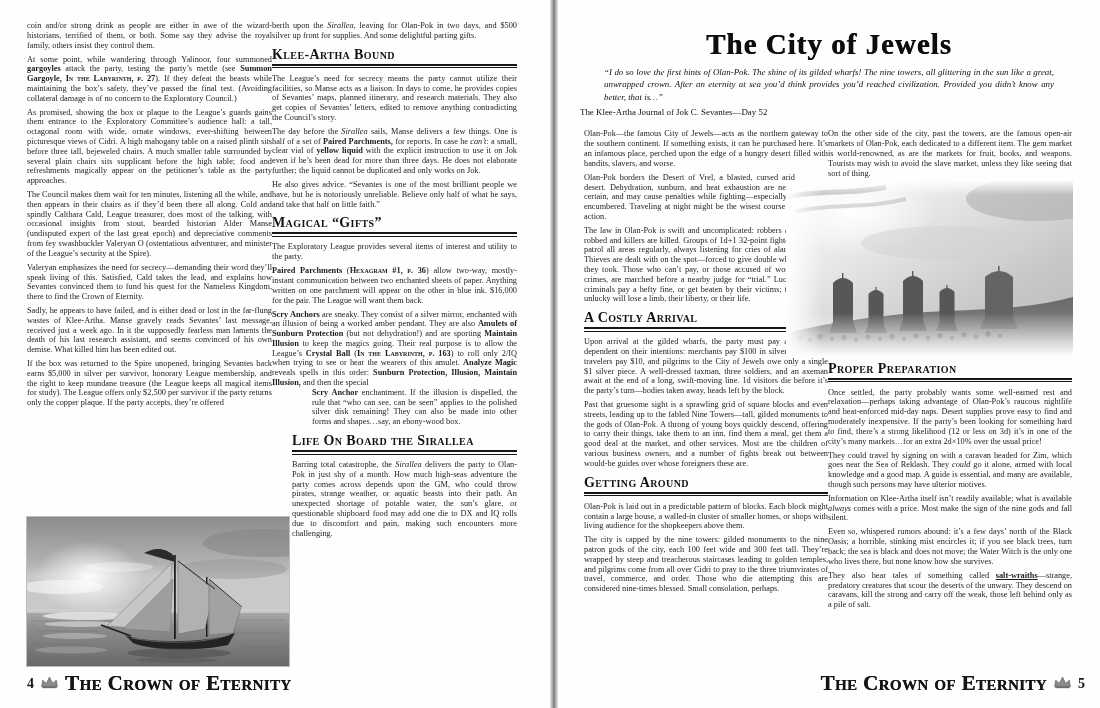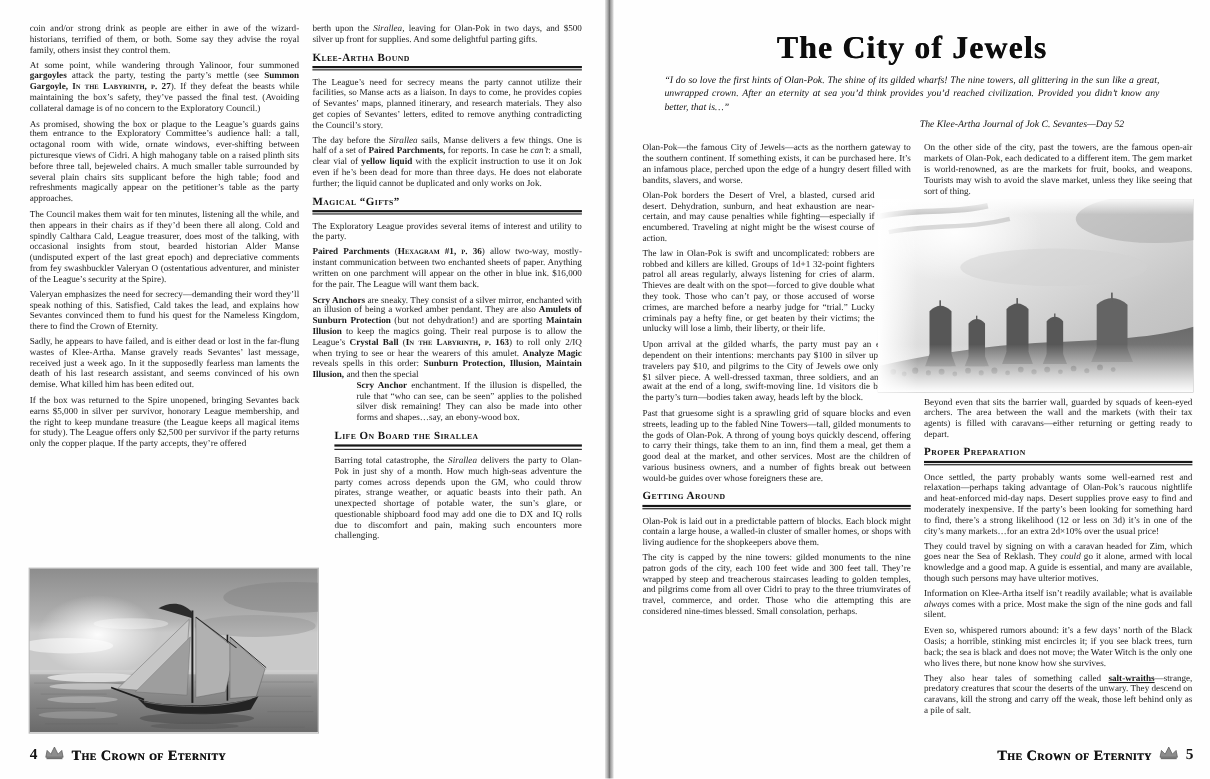--- a/index.html
+++ b/index.html
@@ -8,36 +8,36 @@
     width:1100px; height:708px; position:relative; display:flex;
     background:#ffffff; font-family:"Liberation Serif", serif; overflow:hidden;
   }
   .page { position:relative; height:708px; background:#fefefe; }
   .page-left { width:550px; }
   .page-right { width:542px; }
   .gutter {
     width:8px; height:708px; flex:0 0 8px;
     background:linear-gradient(90deg,#e6e6e6 0%,#a3a3a3 35%,#757575 50%,#a3a3a3 65%,#e6e6e6 100%);
   }
-  .cols { display:flex; gap:12px; }
+  .cols { display:flex; }
   .left-cols  { padding:21px 21px 0 27px; }
   .right-cols { padding:0 15px 0 26px; }
   .col {
     width:245px; font-size:8.3px; line-height:1.18; text-align:justify;
     color:#1c1c1c;
   }
   .right-cols .col { width:244px; }
   .blk { margin:0 0 4.2px 0; }
   .blk.tight { margin-bottom:0; }
   .blk.cont { margin-top:0; }
   .blk.indent  { margin-left:20px; }
   .blk.indent2 { margin-left:40px; }
   .blk.narrow  { margin-right:33px; }
   .shead {
-    font-variant:small-caps; font-weight:bold; font-size:10px; line-height:1.05;
+    font-variant:small-caps; font-weight:bold; font-size:14px; line-height:1.05;
     letter-spacing:0.4px; color:#121212;
     border-bottom:2.5px solid #161616; padding-bottom:1.5px;
     margin:7px 0 8px 0; position:relative;
   }
   .shead::after {
     content:""; position:absolute; left:0; right:0; bottom:-4.5px; height:1px; background:#161616;
   }
   .shead.indent { margin-left:20px; }
   .ref { font-weight:bold; font-variant:small-caps; }
   .u { text-decoration:underline; }
@@ -46,32 +46,32 @@
   .doc-title {
     text-align:center; font-size:29px; font-weight:bold; letter-spacing:1px;
     color:#0d0d0d; margin:4px 0 7px 0; line-height:1;
     text-shadow:0.4px 0 0 #0d0d0d;
   }
   .quote {
     font-style:italic; font-size:8.9px; line-height:1.4; color:#101010;
     margin:0 24px; text-align:justify; font-weight:500;
   }
   .attribution {
-    font-style:italic; font-size:8.9px; color:#101010; text-align:right;
+    font-size:8.9px; color:#101010; text-align:left;
     margin:4px 56px 12px 0; font-weight:500;
   }
 
   .footer {
     position:absolute; bottom:12px; display:flex; align-items:center; gap:6px;
     color:#141414;
   }
   .footer-left { left:27px; }
   .footer-right { right:15px; }
   .book-title {
-    font-variant:small-caps; font-weight:bold; font-size:13px; letter-spacing:0.4px;
+    font-variant:small-caps; font-weight:bold; font-size:21px; letter-spacing:0.4px;
     text-shadow:0.3px 0 0 #141414;
   }
   .page-num { font-size:14px; font-weight:bold; }
 
   .ship-img {
     position:absolute; left:27px; top:517px; width:262px; height:149px;
     box-shadow:0 0 0 1px #bdbdbd;
   }
   .tower-spacer { position:relative; height:172px; margin:3px 0 6px 0; }
   .tower-img { position:absolute; left:-42px; top:-2px; width:287px; height:176px; }
@@ -81,29 +81,30 @@
 
 <div class="spread">
 
   <div class="page page-left">
     <div class="cols left-cols">
       <div class="col">
           <p class="blk">coin and/or strong drink as people are either in awe of the wizard-historians, terrified of them, or both. Some say they advise the royal family, others insist they control them.</p>
           <p class="blk">At some point, while wandering through Yalinoor, four summoned <b>gargoyles</b> attack the party, testing the party’s mettle (see <b>Summon Gargoyle, <span class="ref">In the Labyrinth, p. 27</span></b>). If they defeat the beasts while maintaining the box’s safety, they’ve passed the final test. (Avoiding collateral damage is of no concern to the Exploratory Council.)</p>
           <p class="blk">As promised, showing the box or plaque to the League’s guards gains them entrance to the Exploratory Committee’s audience hall: a tall, octagonal room with wide, ornate windows, ever-shifting between picturesque views of Cidri. A high mahogany table on a raised plinth sits before three tall, bejeweled chairs. A much smaller table surrounded by several plain chairs sits supplicant before the high table; food and refreshments magically appear on the petitioner’s table as the party approaches.</p>
           <p class="blk">The Council makes them wait for ten minutes, listening all the while, and then appears in their chairs as if they’d been there all along. Cold and spindly Calthara Cald, League treasurer, does most of the talking, with occasional insights from stout, bearded historian Alder Manse (undisputed expert of the last great epoch) and depreciative comments from fey swashbuckler Valeryan O (ostentatious adventurer, and minister of the League’s security at the Spire).</p>
-          <p class="blk">Valeryan emphasizes the need for secrecy—demanding their word they’ll speak nothing of this. Satisfied, Cald takes the lead, and explains how Sevantes convinced them to fund his quest for the Nameless Kingdom, there to find the Crown of Eternity.</p>
+          <p class="blk">Valeryan emphasizes the need for secrecy—demanding their word they’ll speak living of this. Satisfied, Cald takes the lead, and explains how Sevantes convinced them to fund his quest for the Nameless Kingdom, there to find the Crown of Eternity.</p>
           <p class="blk">Sadly, he appears to have failed, and is either dead or lost in the far-flung wastes of Klee-Artha. Manse gravely reads Sevantes’ last message, received just a week ago. In it the supposedly fearless man laments the death of his last research assistant, and seems convinced of his own demise. What killed him has been edited out.</p>
           <p class="blk">If the box was returned to the Spire unopened, bringing Sevantes back earns $5,000 in silver per survivor, honorary League membership, and the right to keep mundane treasure (the League keeps all magical items for study). The League offers only $2,500 per survivor if the party returns only the copper plaque. If the party accepts, they’re offered</p>
         </div>
       <div class="col">
           <p class="blk">berth upon the <i>Sirallea</i>, leaving for Olan-Pok in two days, and $500 silver up front for supplies. And some delightful parting gifts.</p>
           <div class="shead">Klee-Artha Bound</div>
           <p class="blk">The League’s need for secrecy means the party cannot utilize their facilities, so Manse acts as a liaison. In days to come, he provides copies of Sevantes’ maps, planned itinerary, and research materials. They also get copies of Sevantes’ letters, edited to remove anything contradicting the Council’s story.</p>
           <p class="blk">The day before the <i>Sirallea</i> sails, Manse delivers a few things. One is half of a set of <b>Paired Parchments,</b> for reports. In case he <i>can’t</i>: a small, clear vial of <b>yellow liquid</b> with the explicit instruction to use it on Jok even if he’s been dead for more than three days. He does not elaborate further; the liquid cannot be duplicated and only works on Jok.</p>
+          <p class="blk">He also gives advice. “Sevantes is one of the most brilliant people we have, but he is notoriously unreliable. Believe only half of what he says, and take that half on little faith.”</p>
           <div class="shead">Magical “Gifts”</div>
           <p class="blk">The Exploratory League provides several items of interest and utility to the party.</p>
           <p class="blk"><b>Paired Parchments</b> (<span class="ref">Hexagram #1, p. 36</span>) allow two-way, mostly-instant communication between two enchanted sheets of paper. Anything written on one parchment will appear on the other in blue ink. $16,000 for the pair. The League will want them back.</p>
           <p class="blk tight"><b>Scry Anchors</b> are sneaky. They consist of a silver mirror, enchanted with an illusion of being a worked amber pendant. They are also <b>Amulets of Sunburn Protection</b> (but not dehydration!) and are sporting <b>Maintain Illusion</b> to keep the magics going. Their real purpose is to allow the League’s <b>Crystal Ball</b> (<span class="ref">In the Labyrinth, p. 163</span>) to roll only 2/IQ when trying to see or hear the wearers of this amulet. <b>Analyze Magic</b> reveals spells in this order: <b>Sunburn Protection, Illusion, Maintain Illusion,</b> and then the special</p>
           <p class="blk cont indent2"><b>Scry Anchor</b> enchantment. If the illusion is dispelled, the rule that “who can see, can be seen” applies to the polished silver disk remaining! They can also be made into other forms and shapes…say, an ebony-wood box.</p>
           <div class="shead indent">Life On Board the Sirallea</div>
           <p class="blk indent">Barring total catastrophe, the <i>Sirallea</i> delivers the party to Olan-Pok in just shy of a month. How much high-seas adventure the party comes across depends upon the GM, who could throw pirates, strange weather, or aquatic beasts into their path. An unexpected shortage of potable water, the sun’s glare, or questionable shipboard food may add one die to DX and IQ rolls due to discomfort and pain, making such encounters more challenging.</p>
         </div>
     </div>
 
@@ -186,20 +187,21 @@
       <div class="doc-title">The City of Jewels</div>
       <div class="quote">“I do so love the first hints of Olan-Pok. The shine of its gilded wharfs! The nine towers, all glittering in the sun like a great, unwrapped crown. After an eternity at sea you’d think provides you’d reached civilization. Provided you didn’t know any better, that is…”</div>
       <div class="attribution">The Klee-Artha Journal of Jok C. Sevantes—Day 52</div>
     </div>
 
     <div class="cols right-cols">
       <div class="col">
           <p class="blk">Olan-Pok—the famous City of Jewels—acts as the northern gateway to the southern continent. If something exists, it can be purchased here. It’s an infamous place, perched upon the edge of a hungry desert filled with bandits, slavers, and worse.</p>
           <p class="blk narrow">Olan-Pok borders the Desert of Vrel, a blasted, cursed arid desert. Dehydration, sunburn, and heat exhaustion are near-certain, and may cause penalties while fighting—especially if encumbered. Traveling at night might be the wisest course of action.</p>
           <p class="blk narrow">The law in Olan-Pok is swift and uncomplicated: robbers are robbed and killers are killed. Groups of 1d+1 32-point fighters patrol all areas regularly, always listening for cries of alarm. Thieves are dealt with on the spot—forced to give double what they took. Those who can’t pay, or those accused of worse crimes, are marched before a nearby judge for “trial.” Lucky criminals pay a hefty fine, or get beaten by their victims; the unlucky will lose a limb, their liberty, or their life.</p>
+          <div class="shead">A Costly Arrival</div>
           <p class="blk">Upon arrival at the gilded wharfs, the party must pay an entry tax dependent on their intentions: merchants pay $100 in silver upon entry, travelers pay $10, and pilgrims to the City of Jewels owe only a single $1 silver piece. A well-dressed taxman, three soldiers, and an axeman await at the end of a long, swift-moving line. 1d visitors die before it’s the party’s turn—bodies taken away, heads left by the block.</p>
           <p class="blk">Past that gruesome sight is a sprawling grid of square blocks and even streets, leading up to the fabled Nine Towers—tall, gilded monuments to the gods of Olan-Pok. A throng of young boys quickly descend, offering to carry their things, take them to an inn, find them a meal, get them a good deal at the market, and other services. Most are the children of various business owners, and a number of fights break out between would-be guides over whose foreigners these are.</p>
           <div class="shead">Getting Around</div>
           <p class="blk">Olan-Pok is laid out in a predictable pattern of blocks. Each block might contain a large house, a walled-in cluster of smaller homes, or shops with living audience for the shopkeepers above them.</p>
           <p class="blk">The city is capped by the nine towers: gilded monuments to the nine patron gods of the city, each 100 feet wide and 300 feet tall. They’re wrapped by steep and treacherous staircases leading to golden temples, and pilgrims come from all over Cidri to pray to the three triumvirates of travel, commerce, and order. Those who die attempting this are considered nine-times blessed. Small consolation, perhaps.</p>
         </div>
       <div class="col">
         <div>
             <p class="blk">On the other side of the city, past the towers, are the famous open-air markets of Olan-Pok, each dedicated to a different item. The gem market is world-renowned, as are the markets for fruit, books, and weapons. Tourists may wish to avoid the slave market, unless they like seeing that sort of thing.</p>
           </div>
@@ -278,21 +280,20 @@
                 <circle cx="202" cy="153" r="2.7"></circle>
                 <circle cx="214" cy="155" r="2.2"></circle>
             </g>
             <rect y="132" width="287" height="44" fill="url(#fogB)"></rect>
             <rect width="36" height="176" fill="url(#fadeL)"></rect>
             <rect width="287" height="14" fill="url(#fadeT)"></rect>
           </svg>
         </div>
 
         <div>
-            <p class="blk">Beyond even that sits the barrier wall, guarded by squads of keen-eyed archers. The area between the wall and the markets (with their tax agents) is filled with caravans—either returning or getting ready to depart.</p>
             <div class="shead">Proper Preparation</div>
             <p class="blk">Once settled, the party probably wants some well-earned rest and relaxation—perhaps taking advantage of Olan-Pok’s raucous nightlife and heat-enforced mid-day naps. Desert supplies prove easy to find and moderately inexpensive. If the party’s been looking for something hard to find, there’s a strong likelihood (12 or less on 3d) it’s in one of the city’s many markets…for an extra 2d×10% over the usual price!</p>
             <p class="blk">They could travel by signing on with a caravan headed for Zim, which goes near the Sea of Reklash. They <i>could</i> go it alone, armed with local knowledge and a good map. A guide is essential, and many are available, though such persons may have ulterior motives.</p>
             <p class="blk">Information on Klee-Artha itself isn’t readily available; what is available <i>always</i> comes with a price. Most make the sign of the nine gods and fall silent.</p>
             <p class="blk">Even so, whispered rumors abound: it’s a few days’ north of the Black Oasis; a horrible, stinking mist encircles it; if you see black trees, turn back; the sea is black and does not move; the Water Witch is the only one who lives there, but none know how she survives.</p>
             <p class="blk">They also hear tales of something called <b class="u">salt-wraiths</b>—strange, predatory creatures that scour the deserts of the unwary. They descend on caravans, kill the strong and carry off the weak, those left behind only as a pile of salt.</p>
           </div>
       </div>
     </div>
 

